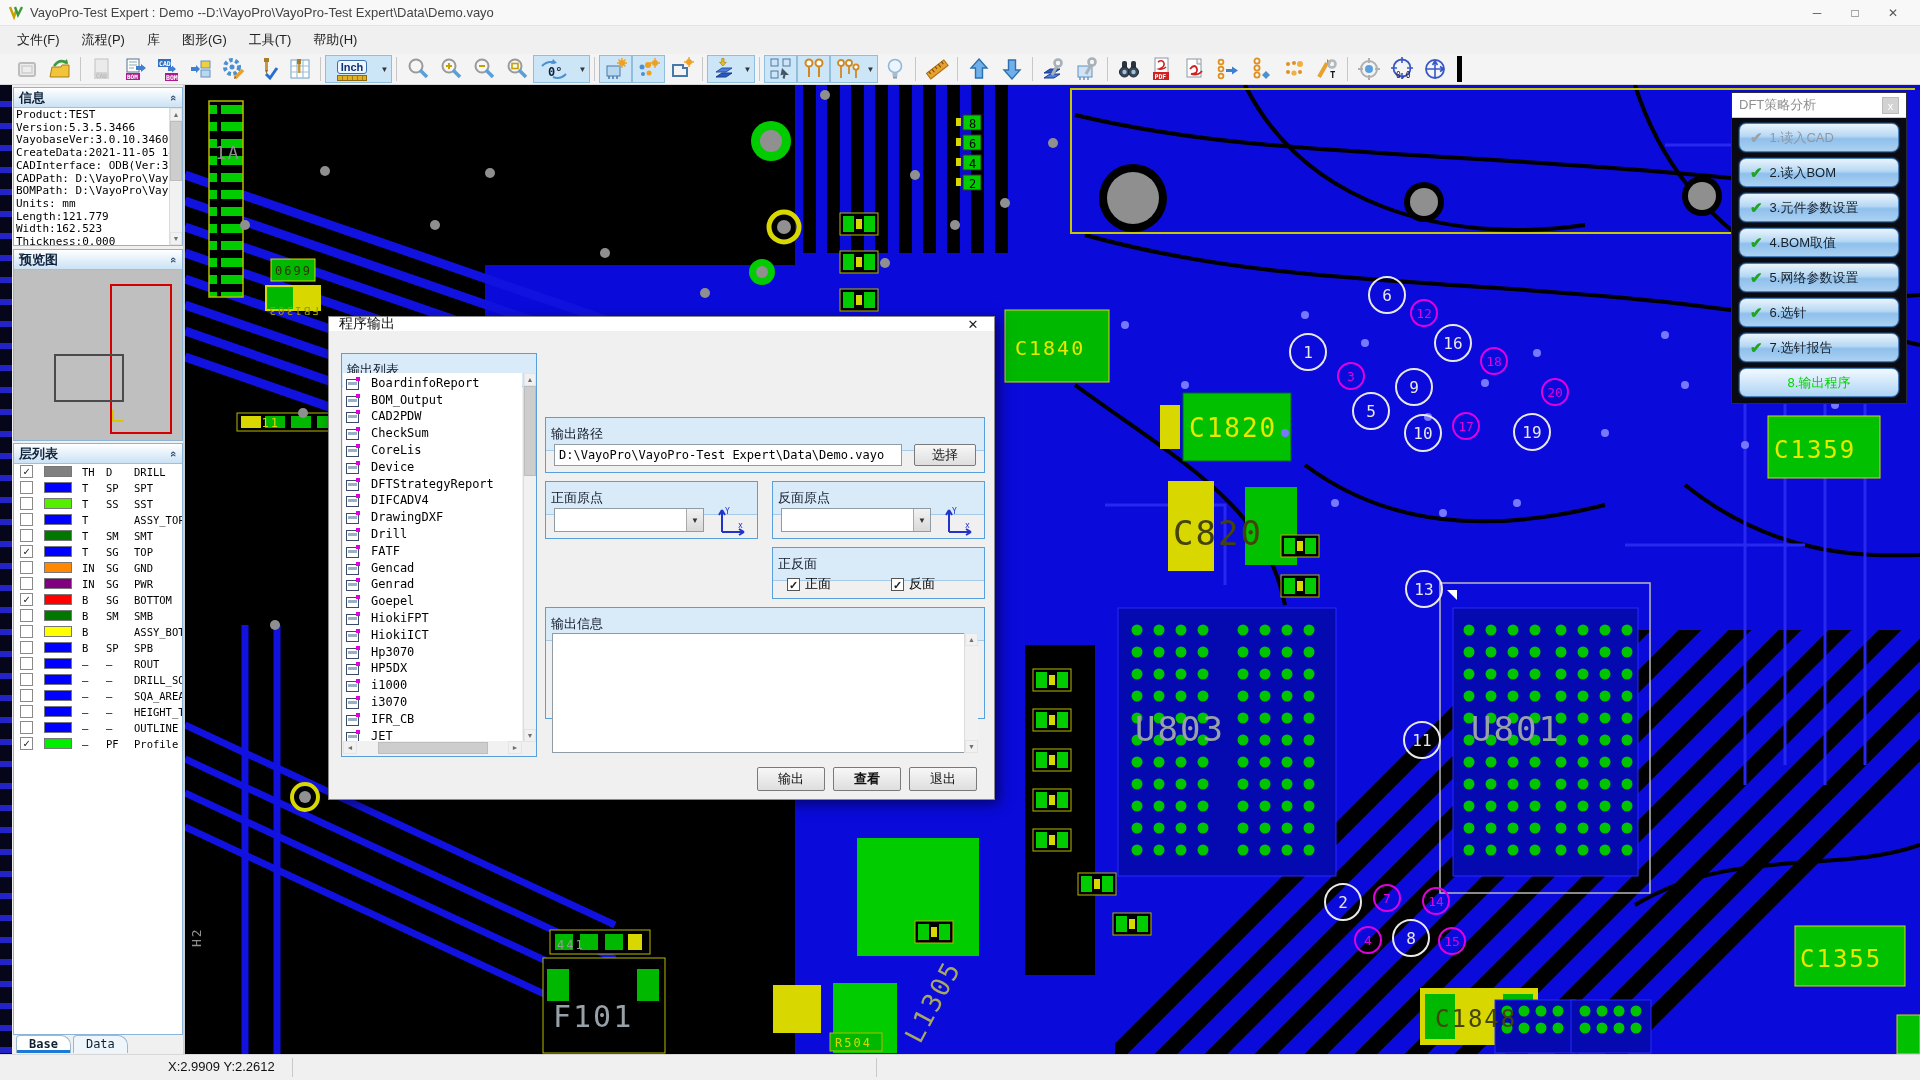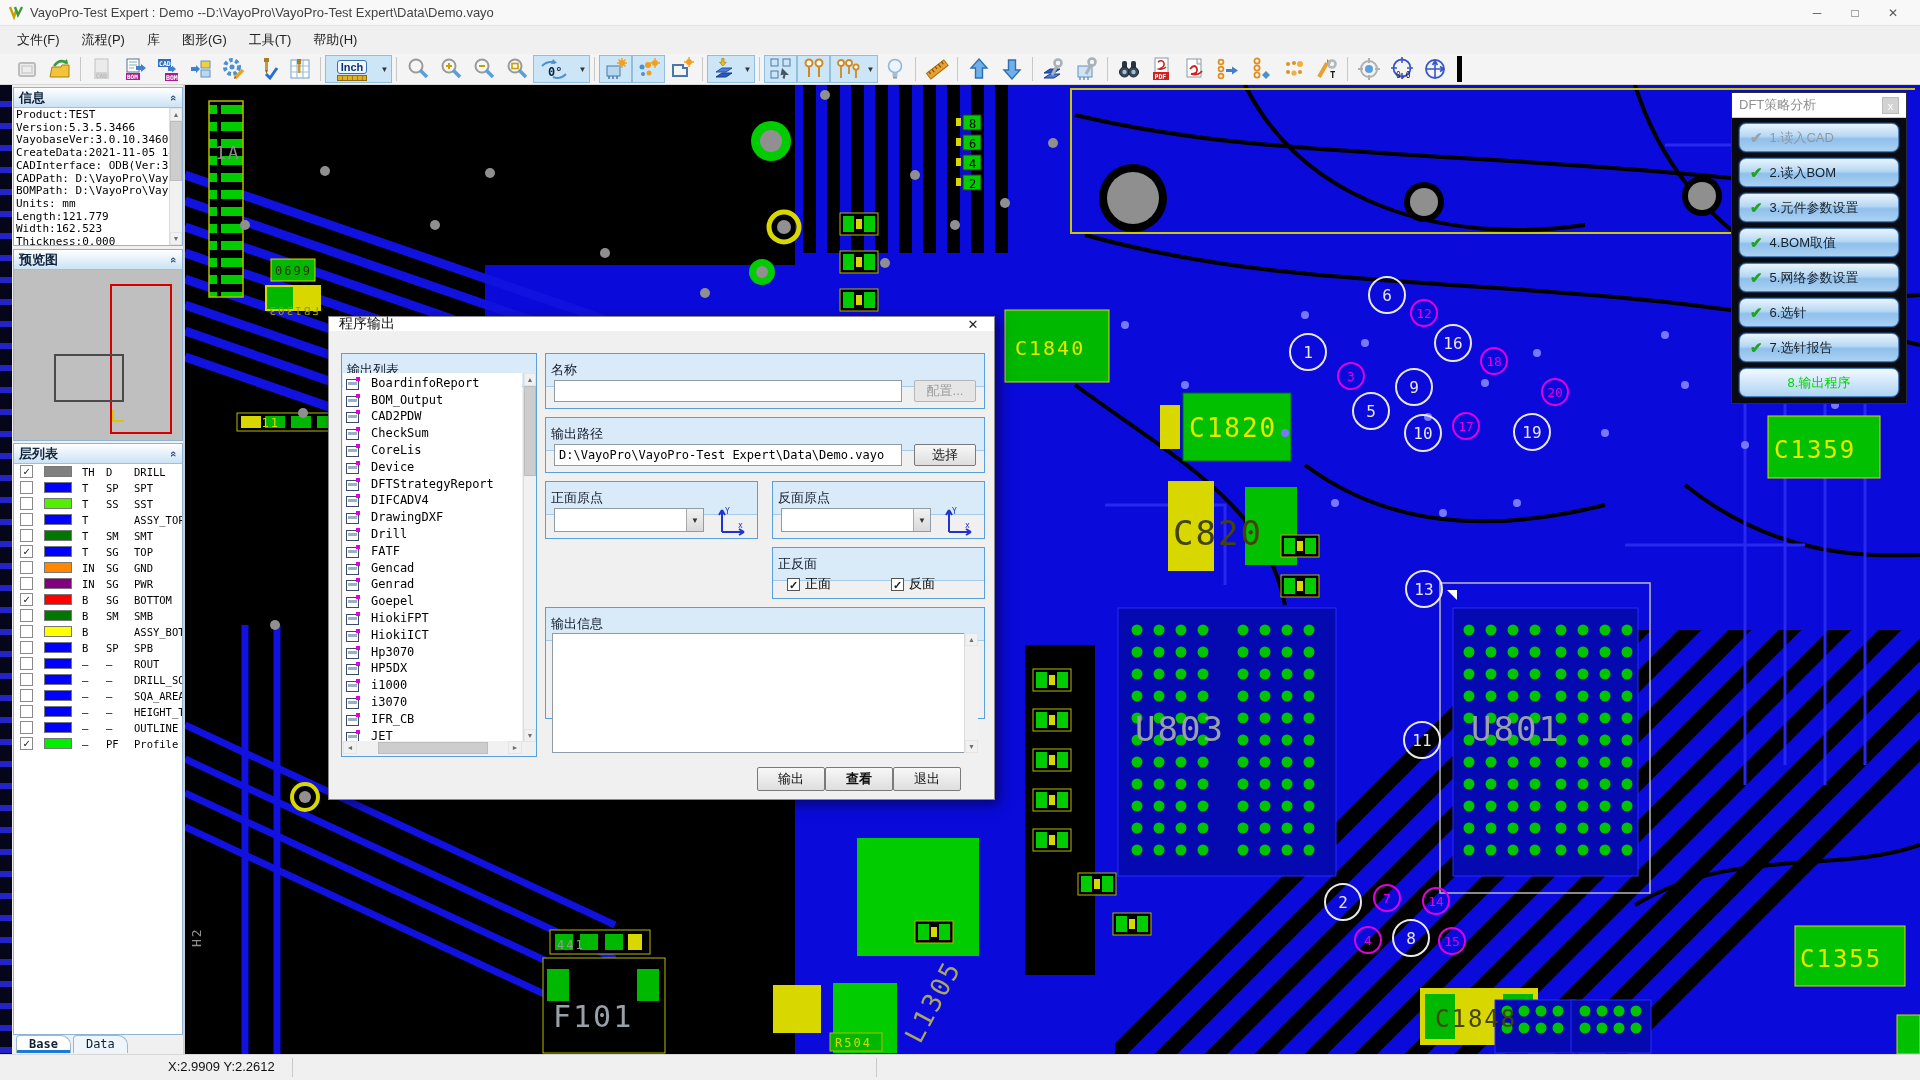--- a/index.html
+++ b/index.html
@@ -1256,25 +1256,20 @@
         <div class="sthumb" style="height:90px"></div>
         <div class="sa" style="position:absolute;bottom:0;width:100%">▼</div>
       </div>
       <div style="position:absolute;left:1px;bottom:1px;width:179px;height:14px;background:#f1f1f1;display:flex;justify-content:space-between">
         <div class="sa" style="width:14px">◄</div>
         <div class="sthumb" style="width:110px;height:12px;margin-top:1px"></div>
         <div class="sa" style="width:14px">►</div>
       </div>
     </div>
 
-    <div class="grp" style="left:216px;top:36px;width:440px;height:56px">
-      <div class="grp-h">名称</div>
-      <div class="txt" style="left:8px;top:26px;width:348px;height:22px"></div>
-      <div class="btn disb" style="left:368px;top:26px;width:62px;height:22px">配置...</div>
-    </div>
 
     <div class="grp" style="left:216px;top:100px;width:440px;height:56px">
       <div class="grp-h">输出路径</div>
       <div class="txt" style="left:8px;top:26px;width:348px;height:22px">D:\VayoPro\VayoPro-Test Expert\Data\Demo.vayo</div>
       <div class="btn" style="left:368px;top:26px;width:62px;height:22px">选择</div>
     </div>
 
     <div class="grp" style="left:216px;top:164px;width:213px;height:58px">
       <div class="grp-h">正面原点</div>
       <div class="combo" style="left:8px;top:26px;width:150px">
@@ -1320,21 +1315,21 @@
 
     <div class="grp" style="left:216px;top:290px;width:440px;height:112px">
       <div class="grp-h">输出信息</div>
       <div class="txt" style="left:6px;top:25px;width:413px;height:120px;align-items:flex-start"></div>
       <div class="sbv" style="top:25px;height:120px;right:6px;width:14px">
         <div class="sa">▲</div>
         <div class="sa" style="position:absolute;bottom:0;width:100%">▼</div>
       </div>
     </div>
 
-    <div id="dlg-btns" style="position:absolute;left:428px;top:450px;display:flex;gap:0">
+    <div id="dlg-btns" style="position:absolute;left:428px;top:450px;display:flex;gap:8px">
         <div class="btn" style="position: static; width: 68px; height: 24px;">输出</div>
         <div class="btn" style="position: static; width: 68px; height: 24px; font-weight: bold;">查看</div>
         <div class="btn" style="position: static; width: 68px; height: 24px;">退出</div>
       </div>
   </div>
 
   <div id="dft">
     <div id="dft-h">
       <span>DFT策略分析</span>
       <span id="dft-x">x</span>

